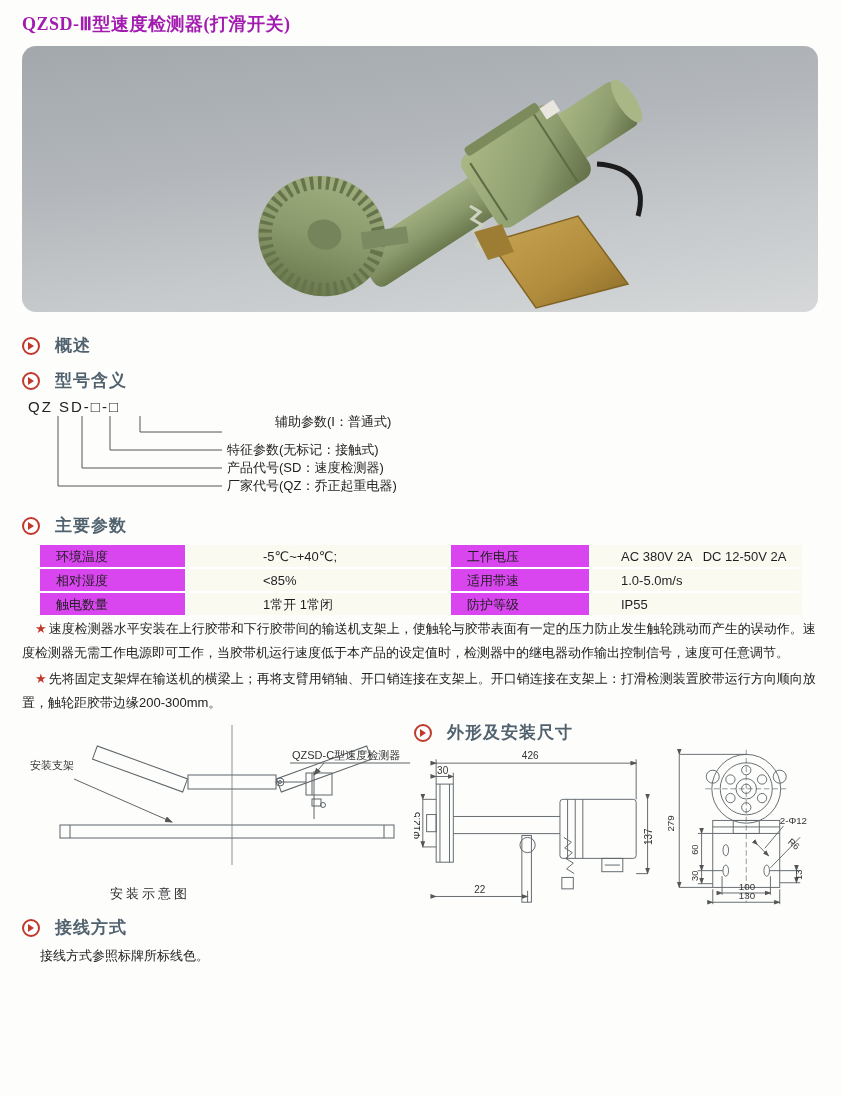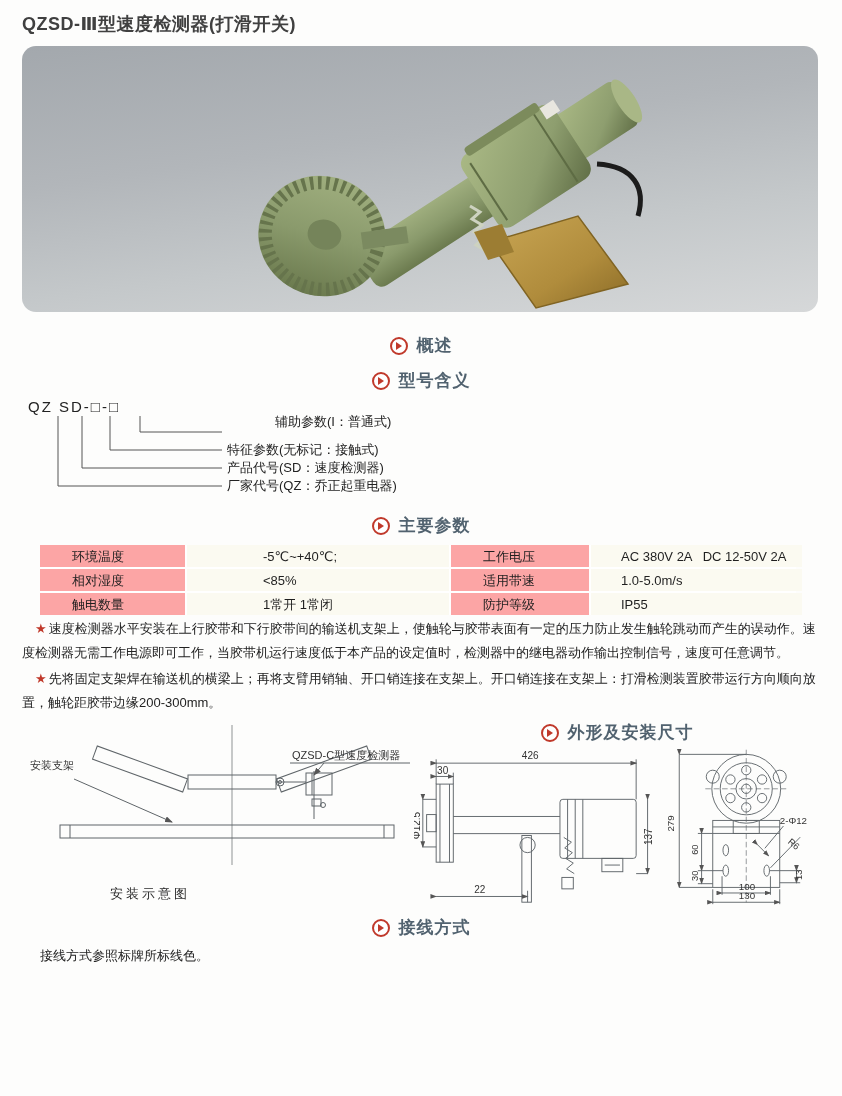--- a/index.html
+++ b/index.html
@@ -1,46 +1,46 @@
 <!DOCTYPE html>
 <html><head>
 <meta charset="utf-8">
 <style>
   html,body{margin:0;padding:0;}
   body{
     width:842px;height:1096px;overflow:hidden;background:#fdfdfc;
     font-family:"Liberation Sans","DejaVu Sans",sans-serif;color:#1f1f1f;
   }
   .page{padding:10px 22px 0 22px;position:relative;}
-  h1.doc-title{font-size:18px;font-weight:bold;color:#404040;margin:2px 0 10px 0;letter-spacing:.5px;}
+  h1.doc-title{font-size:18px;font-weight:bold;color:#a21caf;margin:2px 0 10px 0;letter-spacing:.5px;font-family:Liberation Serif, serif;}
   
   .photo{
     width:796px;height:266px;border-radius:14px;position:relative;overflow:hidden;
     background:linear-gradient(172deg,#a3a8ad 0%,#b2b6ba 38%,#c4c8ca 68%,#d6d8d9 100%);
   }
   
-  .sec-head{display:flex;align-items:center;gap:9px;justify-content:center;}
+  .sec-head{display:flex;align-items:center;gap:15px;}
   .bullet{width:14px;height:14px;border:2px solid #c0392b;border-radius:50%;background:#fff;position:relative;flex:0 0 auto;}
   .bullet::after{content:"";position:absolute;left:4px;top:3px;width:0;height:0;
     border-left:6px solid #c0392b;border-top:4px solid transparent;border-bottom:4px solid transparent;}
   .sec-title{font-size:17px;font-weight:bold;color:#51626f;letter-spacing:1px;}
   
   .para{font-size:13px;line-height:24px;margin:6px 0 0 0;text-indent:2em;color:#222;}
   .bullet-para{font-size:13px;line-height:24px;margin:2px 0 0 0;text-indent:1em;color:#222;}
   .star{color:#c0392b;margin-right:2px;}
   
   .model-wrap{position:relative;height:102px;margin-top:6px;}
   .model-code{position:absolute;left:6px;top:0;font-size:15px;letter-spacing:2px;color:#222;}
   .model-lines{position:absolute;left:0;top:0;}
   .model-label{position:absolute;left:205px;font-size:13px;color:#222;line-height:18px;}
   
   .params-grid{display:grid;grid-template-columns:145px 262px 138px 211px;gap:2px;
     width:756px;margin:8px 0 0 18px;font-size:13px;background:#fff;}
   .cell{padding:2.5px 6px;line-height:17px;white-space:pre-wrap;}
-  .lab{background:#fca5a5;padding-left:32px;}
+  .lab{background:#d946ef;padding-left:16px;}
   .v1{background:#fbfaf1;padding-left:76px;}
   .v2{background:#fbfaf1;padding-left:30px;}
   
   .figs{display:flex;margin-top:2px;}
   .fig-left{width:392px;}
   .fig-right{width:406px;padding-top:4px;}
   .caption{font-size:13px;letter-spacing:3px;color:#2b2b2b;margin:4px 0 0 88px;}
   .drawings{display:flex;gap:2px;margin-top:2px;}
   svg{display:block;}
   svg text{font-family:"Liberation Sans","DejaVu Sans",sans-serif;}

